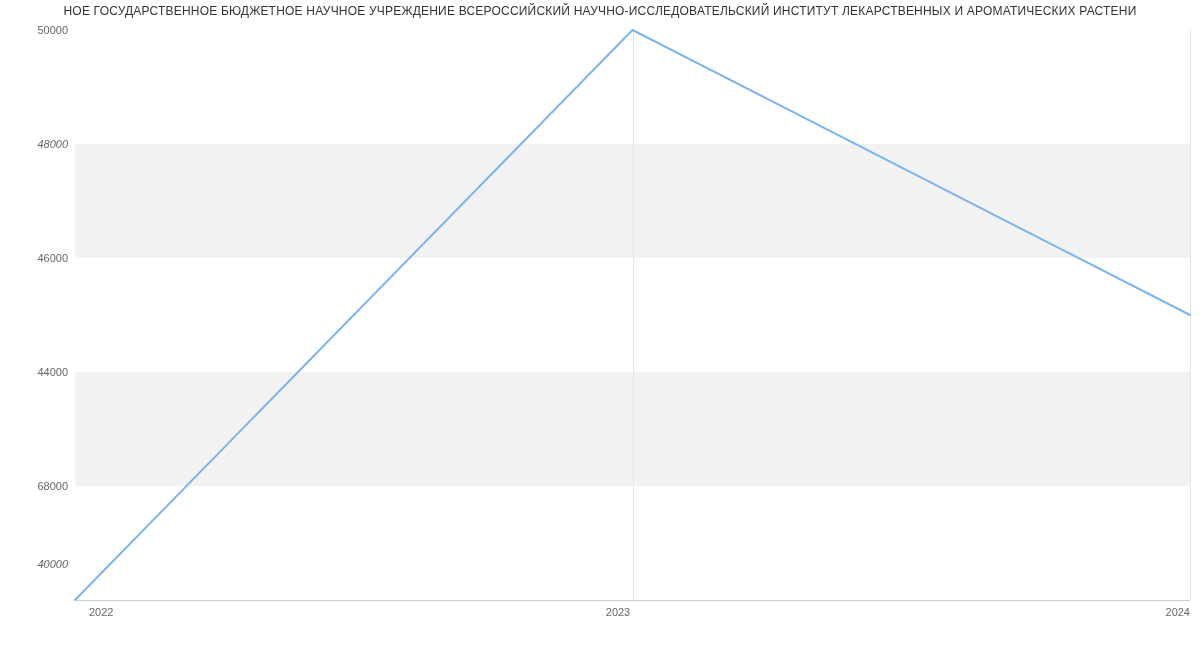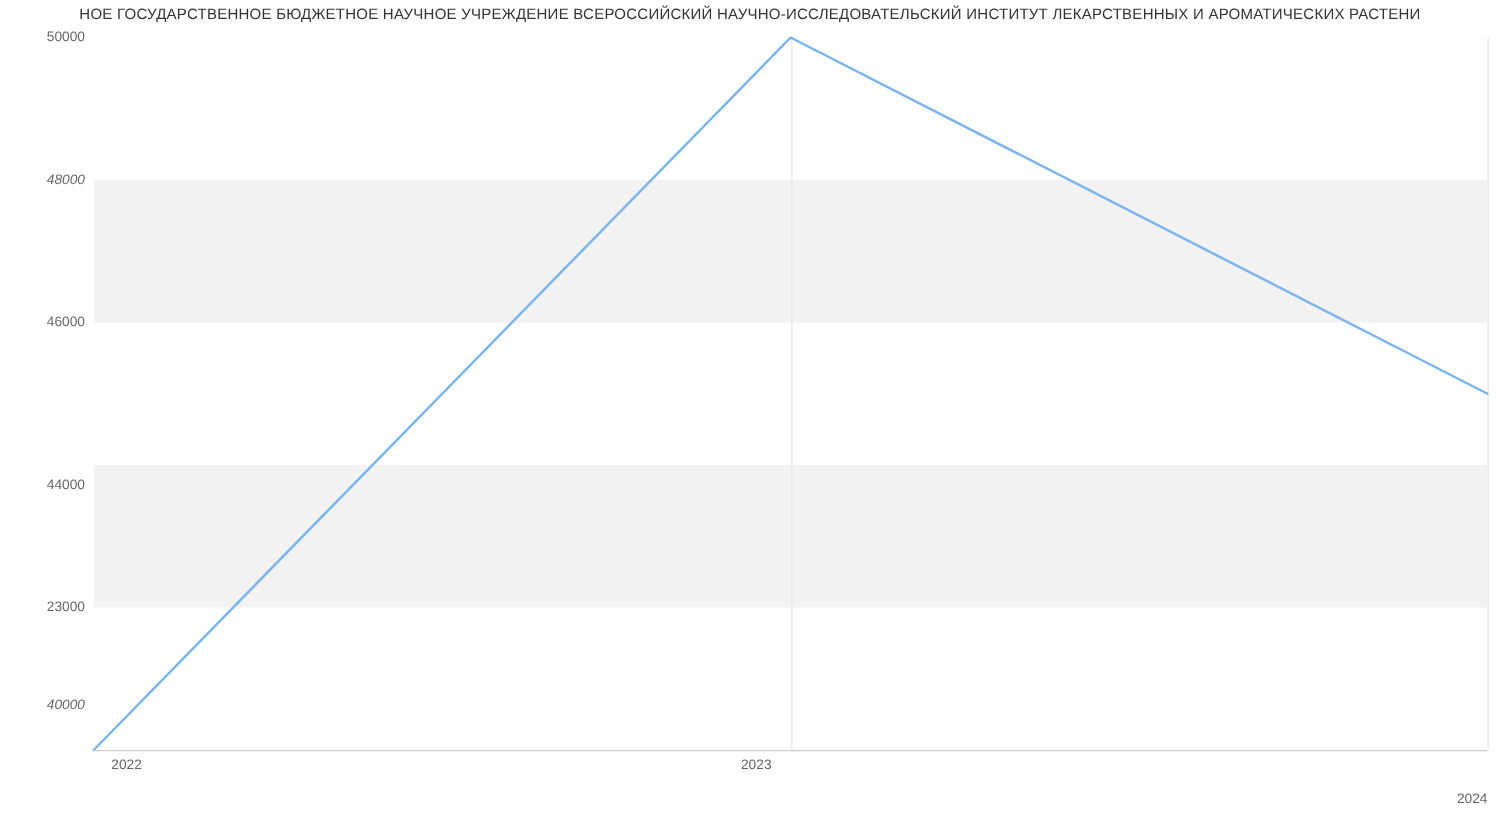--- a/index.html
+++ b/index.html
@@ -55,21 +55,21 @@
     transform: translateY(-50%);
   }
   .x-tick-label {
     position: absolute;
     font-size: 11px;
     color: #666666;
     top: 100%;
     transform: translate(-50%, 6px);
   }
   .x-tick-label.first { transform: translate(0, 6px); }
-  .x-tick-label.last  { transform: translate(-100%, 6px); margin-top: 27px; }
+  .x-tick-label.last  { transform: translate(-100%, 6px); }
   svg.series {
     position: absolute;
     left: 0;
     top: 0;
     width: 100%;
     height: 100%;
     overflow: visible;
   }
   .line-path {
     fill: none;
@@ -89,22 +89,22 @@
       <div class="band" style="top: 114px; height: 114px;"></div>
       <div class="band" style="top: 342px; height: 114px;"></div>
 
     <div class="axis-line" style="left: 557.5px; top: 0px; width: 1px; height: 570px; background: rgb(230, 230, 230);"></div>
       <div class="axis-line" style="left: 1115px; top: 0px; width: 1px; height: 570px; background: rgb(230, 230, 230);"></div>
       <svg class="series" viewBox="0 0 1115 570" preserveAspectRatio="none">
       <path class="line-path" d="M0 570 L557.5 0 L1115 285"></path>
     </svg>
   <div class="axis-line" style="left: 0px; top: 570px; width: 1115px; height: 1px;"></div>
       <div class="x-tick-label first" style="left: 14px;">2022</div>
-      <div class="x-tick-label" style="left: 530px;">2023</div>
+      <div class="x-tick-label" style="left: 543px;">2023</div>
       <div class="x-tick-label last" style="left: 1115px;">2024</div>
     </div>
 <div class="y-tick-label" style="top: 564px; font-style: italic;">40000</div>
-    <div class="y-tick-label" style="top: 486px;">23000</div>
-    <div class="y-tick-label" style="top: 388px; text-align: center;">44000</div>
+    <div class="y-tick-label" style="top: 486px;">68000</div>
+    <div class="y-tick-label" style="top: 372px; text-align: center;">44000</div>
     <div class="y-tick-label" style="top: 258px;">46000</div>
     <div class="y-tick-label" style="top: 144px; font-style: italic;">48000</div>
     <div class="y-tick-label" style="top: 30px;">50000</div>
   </div>
 
 </body></html>

